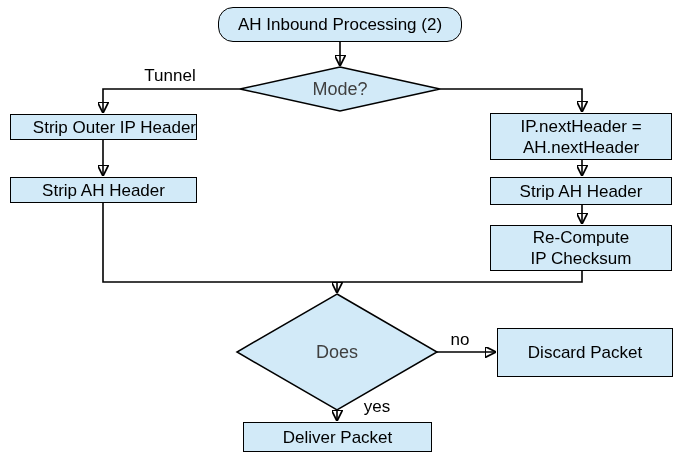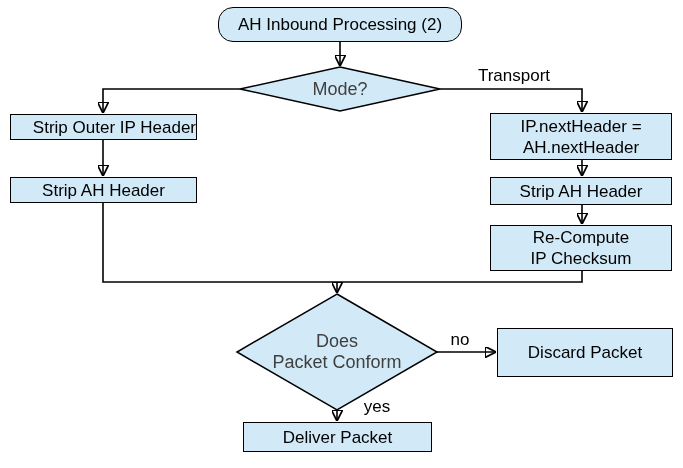--- a/index.html
+++ b/index.html
@@ -86,22 +86,22 @@
   </svg>
 
   <div class="node rounded" style="left:218px; top:7px; width:244px; height:35px;">
     <span>AH Inbound Processing (2)</span>
   </div>
 
   <div class="dlabel" style="left:240px; top:67px; width:200px; height:44px;">
     <span>Mode?</span>
   </div>
 
+  <div class="elabel" style="left:130px; top:66px; width:80px;">Tunnel</div>
 
-  <div class="elabel" style="left:474px; top:66px; width:80px;">Transport</div>
 
   <div class="node" style="left:10px; top:114px; width:187px; height:26px;align-items:flex-end;">
     <span>Strip Outer IP Header</span>
   </div>
 
   <div class="node" style="left:10px; top:177px; width:187px; height:26px;">
     <span>Strip AH Header</span>
   </div>
 
   <div class="node" style="left:490px; top:113px; width:182px; height:47px;">
@@ -113,21 +113,20 @@
     <span>Strip AH Header</span>
   </div>
 
   <div class="node" style="left:490px; top:225px; width:182px; height:46px;">
     <span>Re-Compute</span>
     <span>IP Checksum</span>
   </div>
 
   <div class="dlabel" style="left:237px; top:294px; width:200px; height:116px;">
     <span>Does</span>
-    <span>Packet Conform</span>
   </div>
 
   <div class="elabel" style="left:442px; top:330px; width:36px;">no</div>
 
   <div class="node" style="left:497px; top:328px; width:176px; height:49px;text-align:right;">
     <span>Discard Packet</span>
   </div>
 
   <div class="elabel" style="left:355px; top:397px; width:44px;">yes</div>
 

